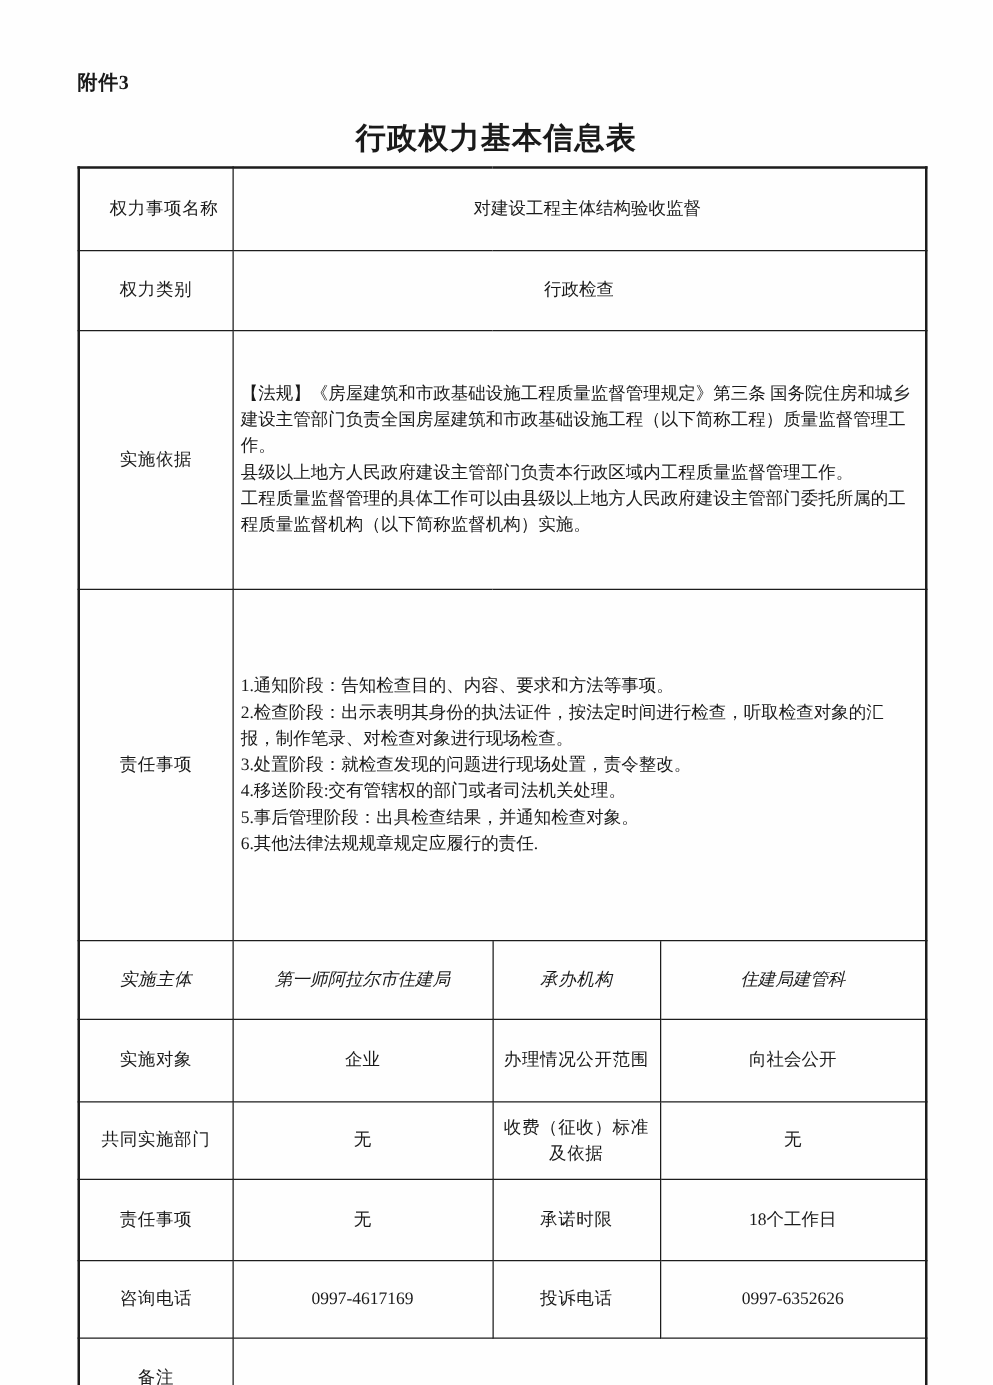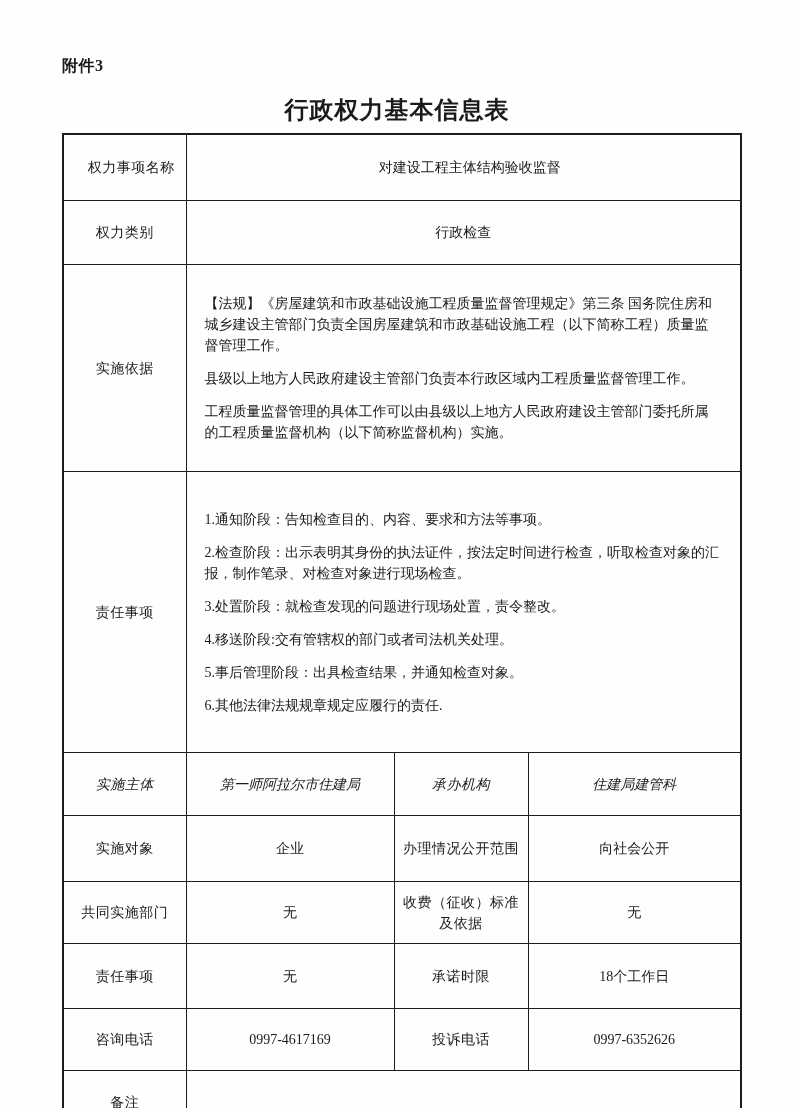--- a/index.html
+++ b/index.html
@@ -61,21 +61,21 @@
   td.cell-value-center {
     text-align: center;
     margin-top: 22px;
   }
   td.cell-text {
     text-align: left;
     padding: 8px 8px 8px 9px;
     line-height: 22px;
   }
   td.cell-text p {
-    margin: 12px;
+    margin: 0;
   }
   tr.r1 td { height: 57px; padding-left: 19px; }
   tr.r2 td { height: 55px; }
   tr.r3 td { height: 198px; }
   tr.r4 td { height: 272px; }
   tr.r5 td { height: 54px; font-style: italic; }
   tr.r6 td { height: 57px; text-align: center; }
   tr.r7 td { height: 53px; }
   tr.r8 td { height: 56px; }
   tr.r9 td { height: 53px; }

